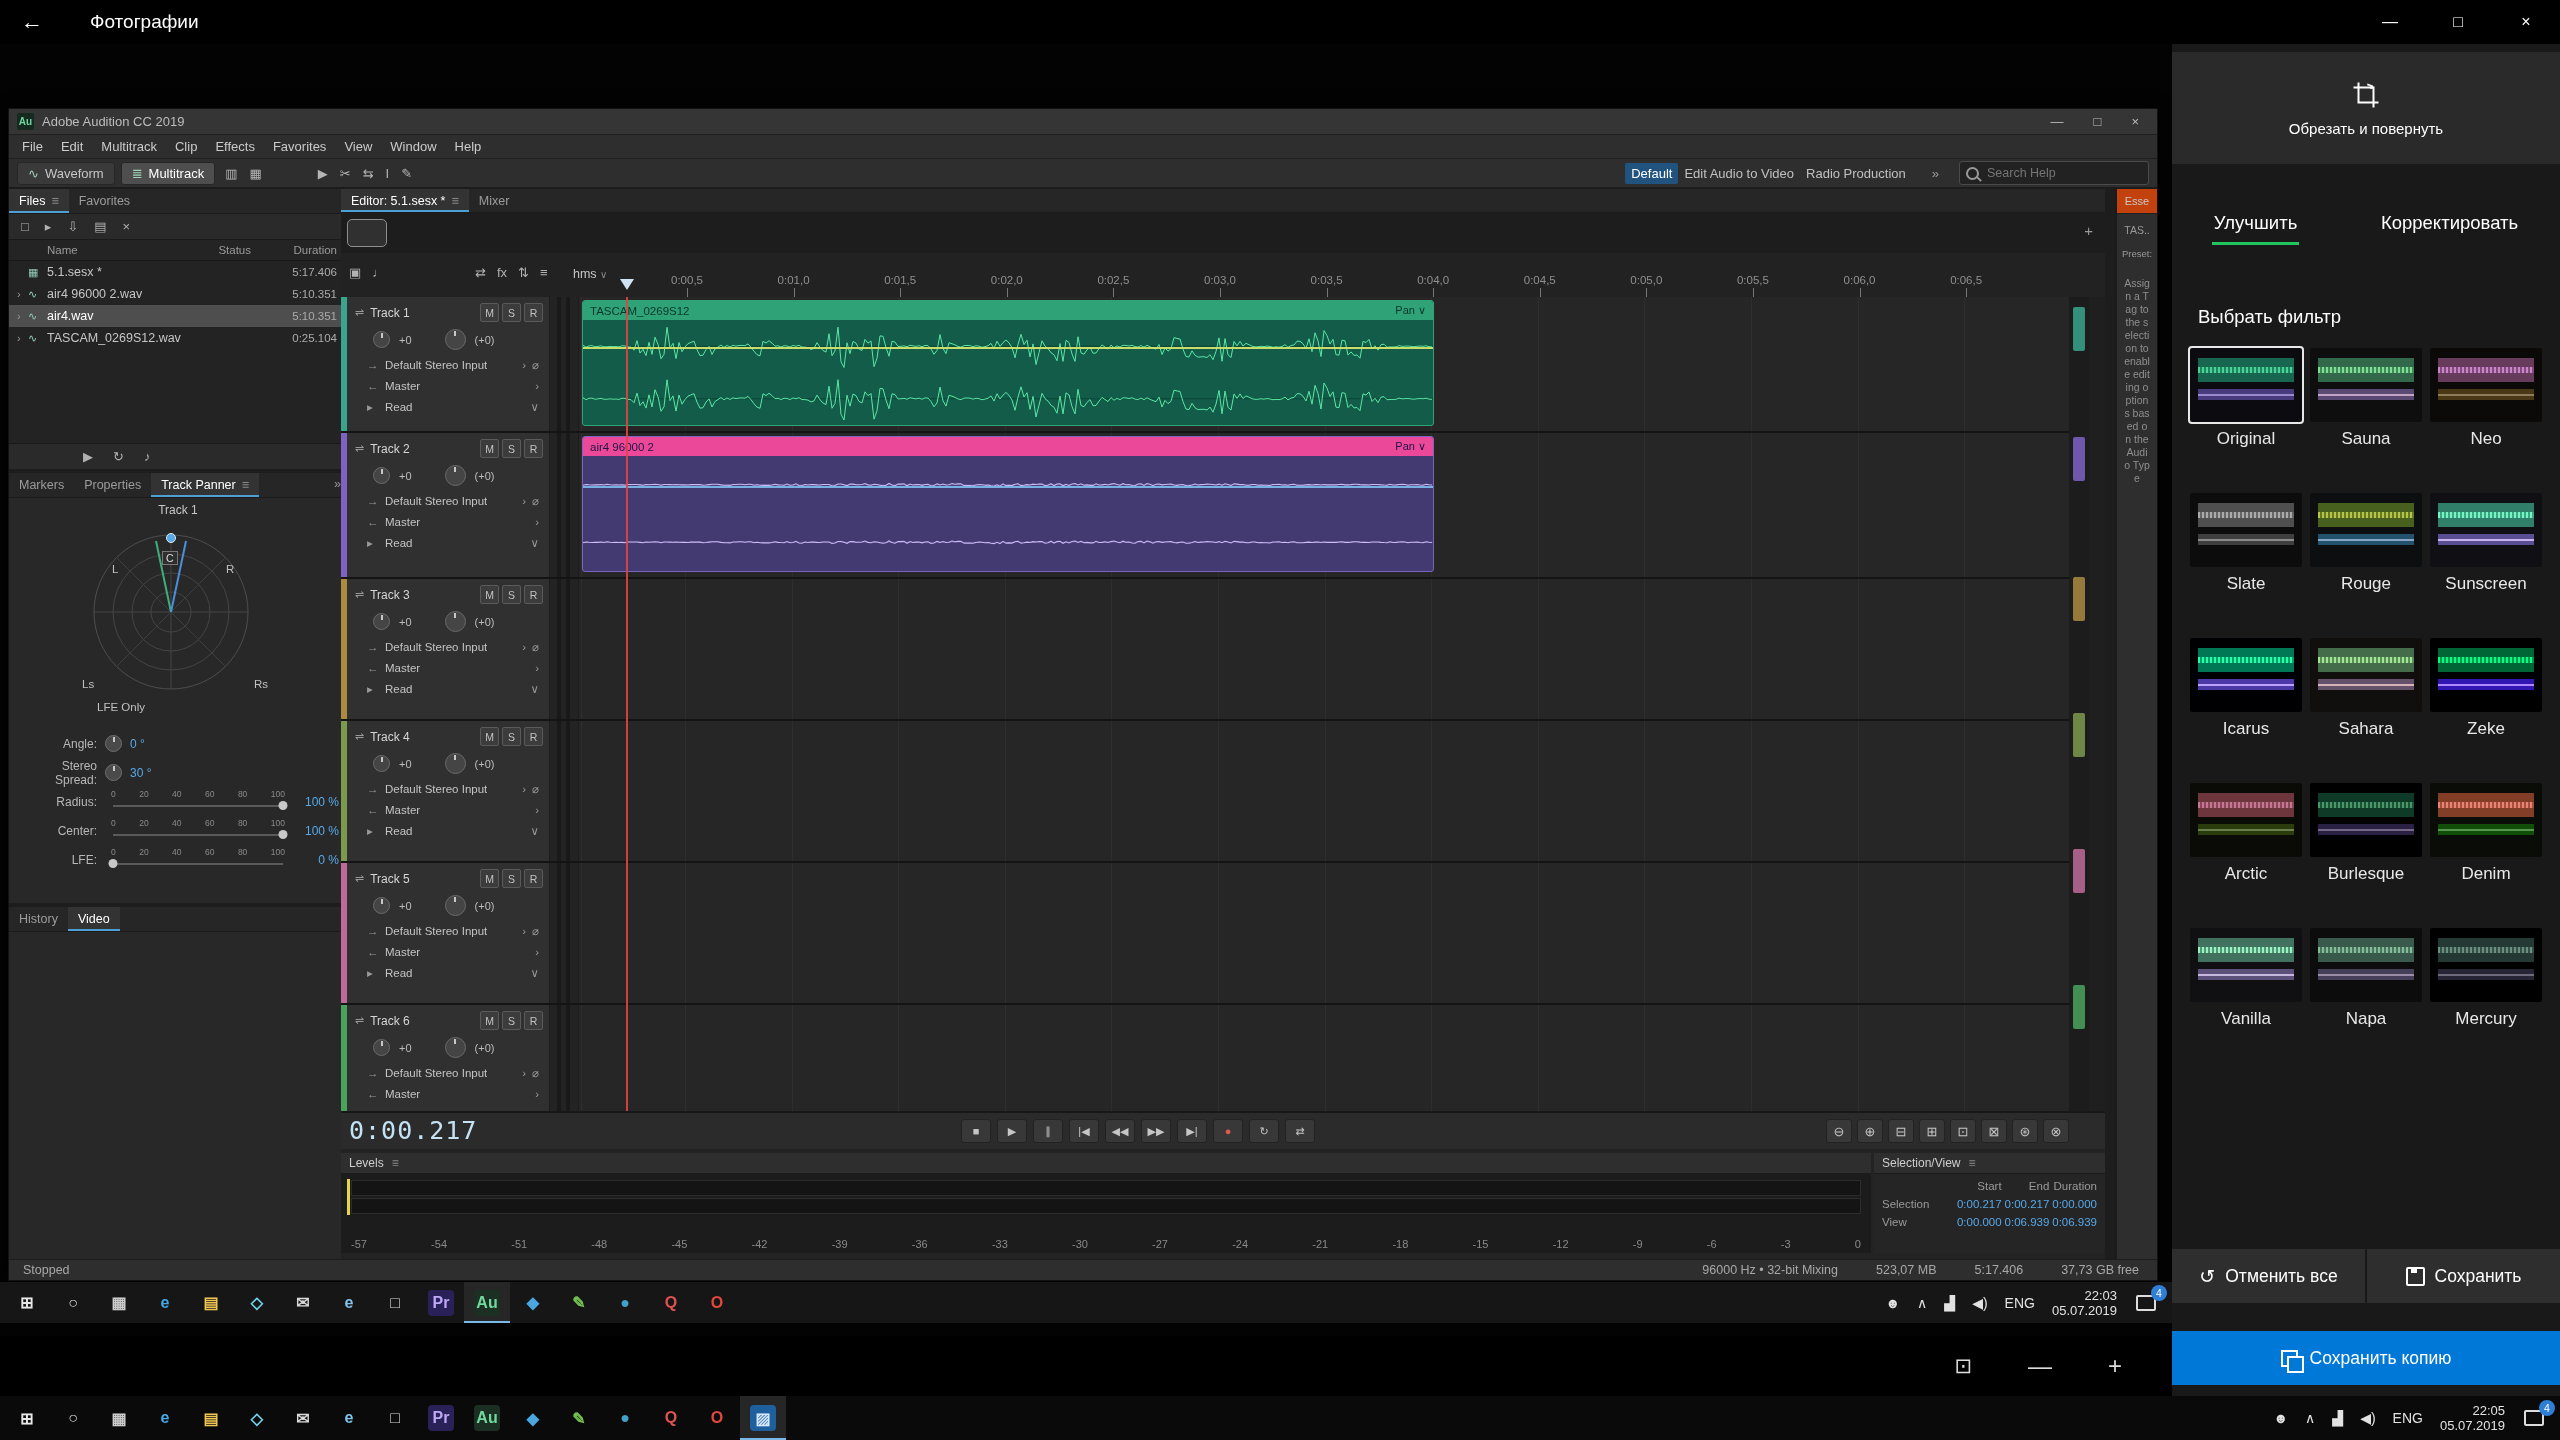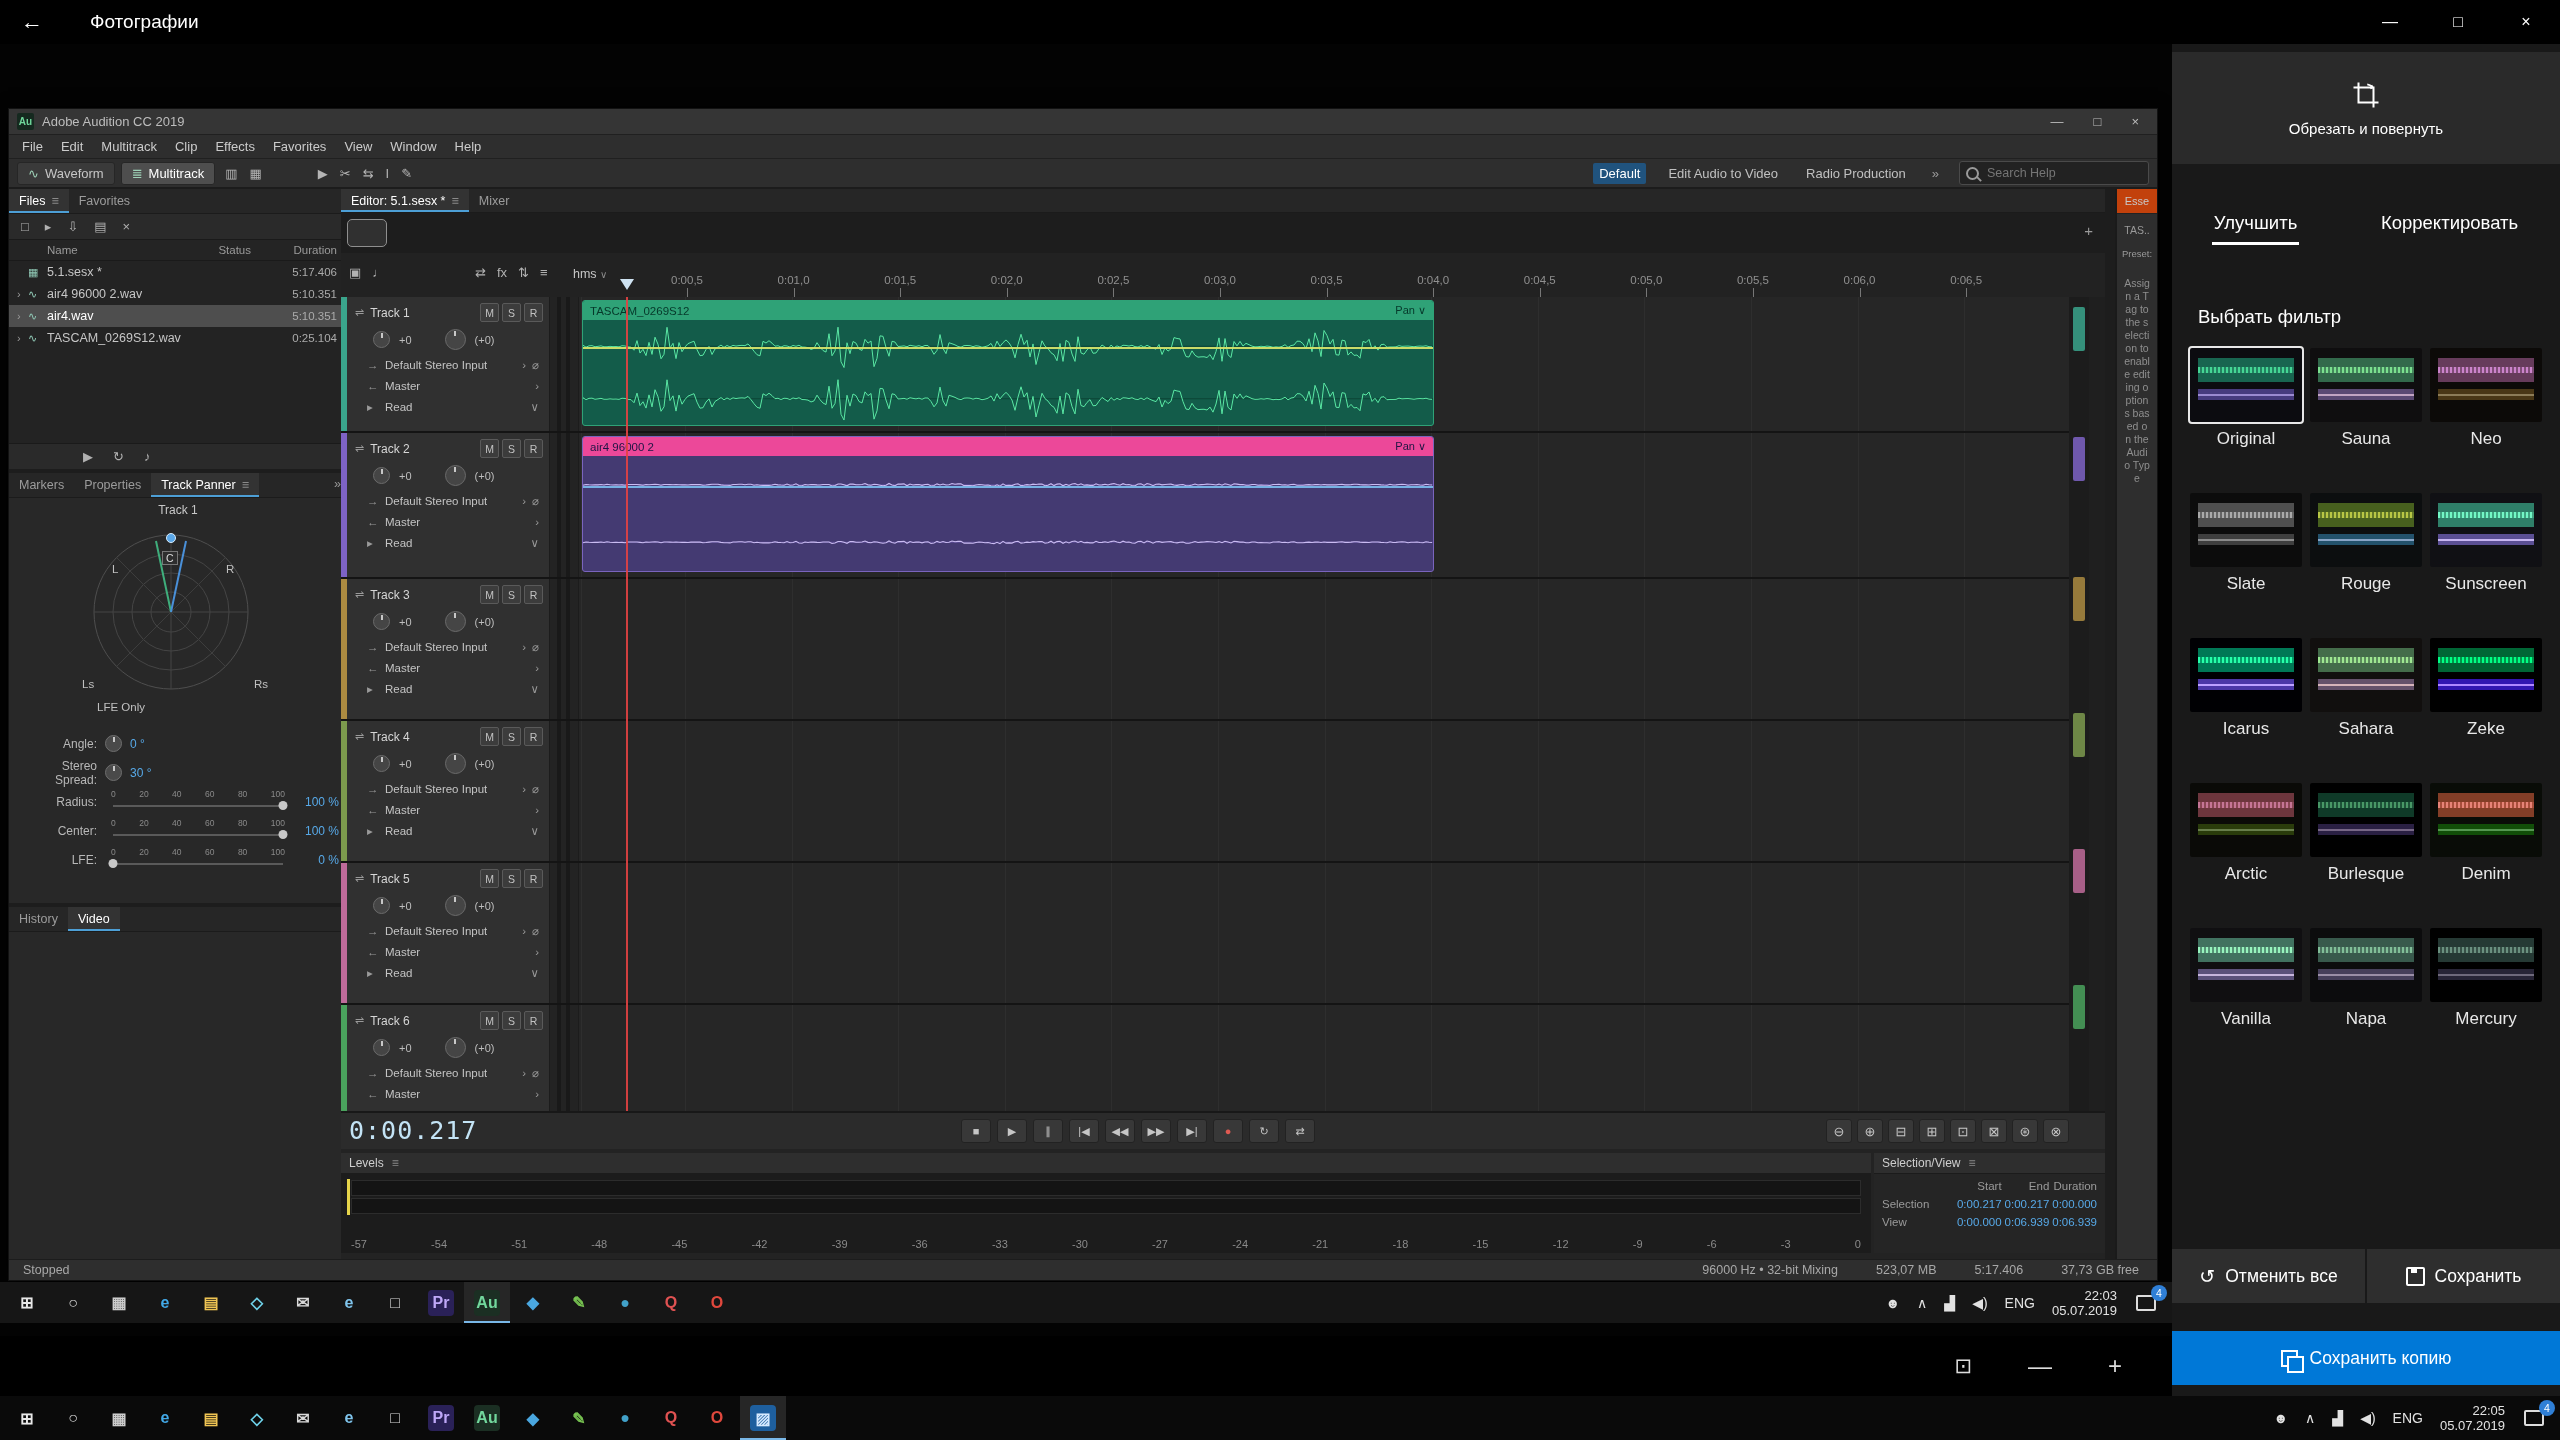--- a/index.html
+++ b/index.html
@@ -179,21 +179,21 @@
   .tb-clock{display:flex;flex-direction:column;align-items:flex-end;font-size:13px;line-height:15px}
   .tb-notif{position:relative;width:26px;height:22px}
   .nbox{position:absolute;left:2px;top:3px;right:4px;bottom:3px;border:2px solid #ddd;border-radius:2px}
   .nbadge{position:absolute;right:-7px;top:-7px;background:#2f7fd6;color:#fff;border-radius:50%;width:16px;height:16px;font-size:10.5px;line-height:16px;text-align:center;font-style:normal;font-weight:normal}
 
   
   #panel{position:absolute;left:2172px;top:44px;width:388px;height:1352px;background:#191919}
   .crop-tile{position:absolute;left:0;top:8px;width:388px;height:112px;background:#2a2a2a;border:none;display:flex;flex-direction:column;align-items:center;justify-content:center;gap:10px;color:#fff;font-size:15px}
   .p-tabs{position:absolute;left:0;top:152px;width:388px;height:56px;display:flex;justify-content:space-around;align-items:center}
   .p-tab{background:none;border:none;color:#fff;font-size:18.5px;padding:8px 2px;border-bottom:3px solid transparent}
-  .p-tab.active{border-bottom:3px solid #ffffff}
+  .p-tab.active{border-bottom:3px solid #22c55e}
   .p-fh{position:absolute;left:26px;top:262px;margin:0;font-size:18.5px;color:#fff;font-weight:normal}
   .p-grid{position:absolute;left:18px;top:304px;width:352px;display:grid;grid-template-columns:repeat(3,112px);column-gap:8px;row-gap:44px}
   .filt{margin:0;display:flex;flex-direction:column;gap:7px;align-items:center}
   .scene{width:112px;height:74px;background:#0c0c10;position:relative;overflow:hidden;border-radius:2px}
   .filt.selected .scene{outline:2px solid #e8e8e8}
   .sc-g{position:absolute;left:7%;right:7%;top:13%;height:33%;background:#186550}
   .sc-g::after{content:'';position:absolute;left:0;right:0;top:38%;height:26%;background:repeating-linear-gradient(90deg,#45d695 0 2px,rgba(69,214,149,.25) 2px 4px)}
   .sc-p{position:absolute;left:7%;right:7%;top:55%;height:15%;background:#473b7e}
   .sc-p::after{content:'';position:absolute;left:0;right:0;top:45%;height:2px;background:#9b8ad0}
   .filt figcaption{font-size:17px;color:#e8e8e8}
@@ -272,21 +272,21 @@
           </div>
         <div class="toolrow" style="margin-left:46px">
 
         <span class="tgl">▶</span>
             <span class="tgl">✂</span>
             <span class="tgl">⇆</span>
             <span class="tgl">I</span>
             <span class="tgl">✎</span>
           </div>
         <div class="wsgroup">
-          <span style="display:flex;gap:16px;align-items:center">
+          <span style="display:flex;gap:0;align-items:center">
 
           <button class="ws active">Default</button>
               <button class="ws">Edit Audio to Video</button>
               <button class="ws">Radio Production</button>
             </span>
           <span class="ovf">»</span>
           <span class="search">
             <i class="mag"></i>
             <input placeholder="Search Help" style="">
           </span>

